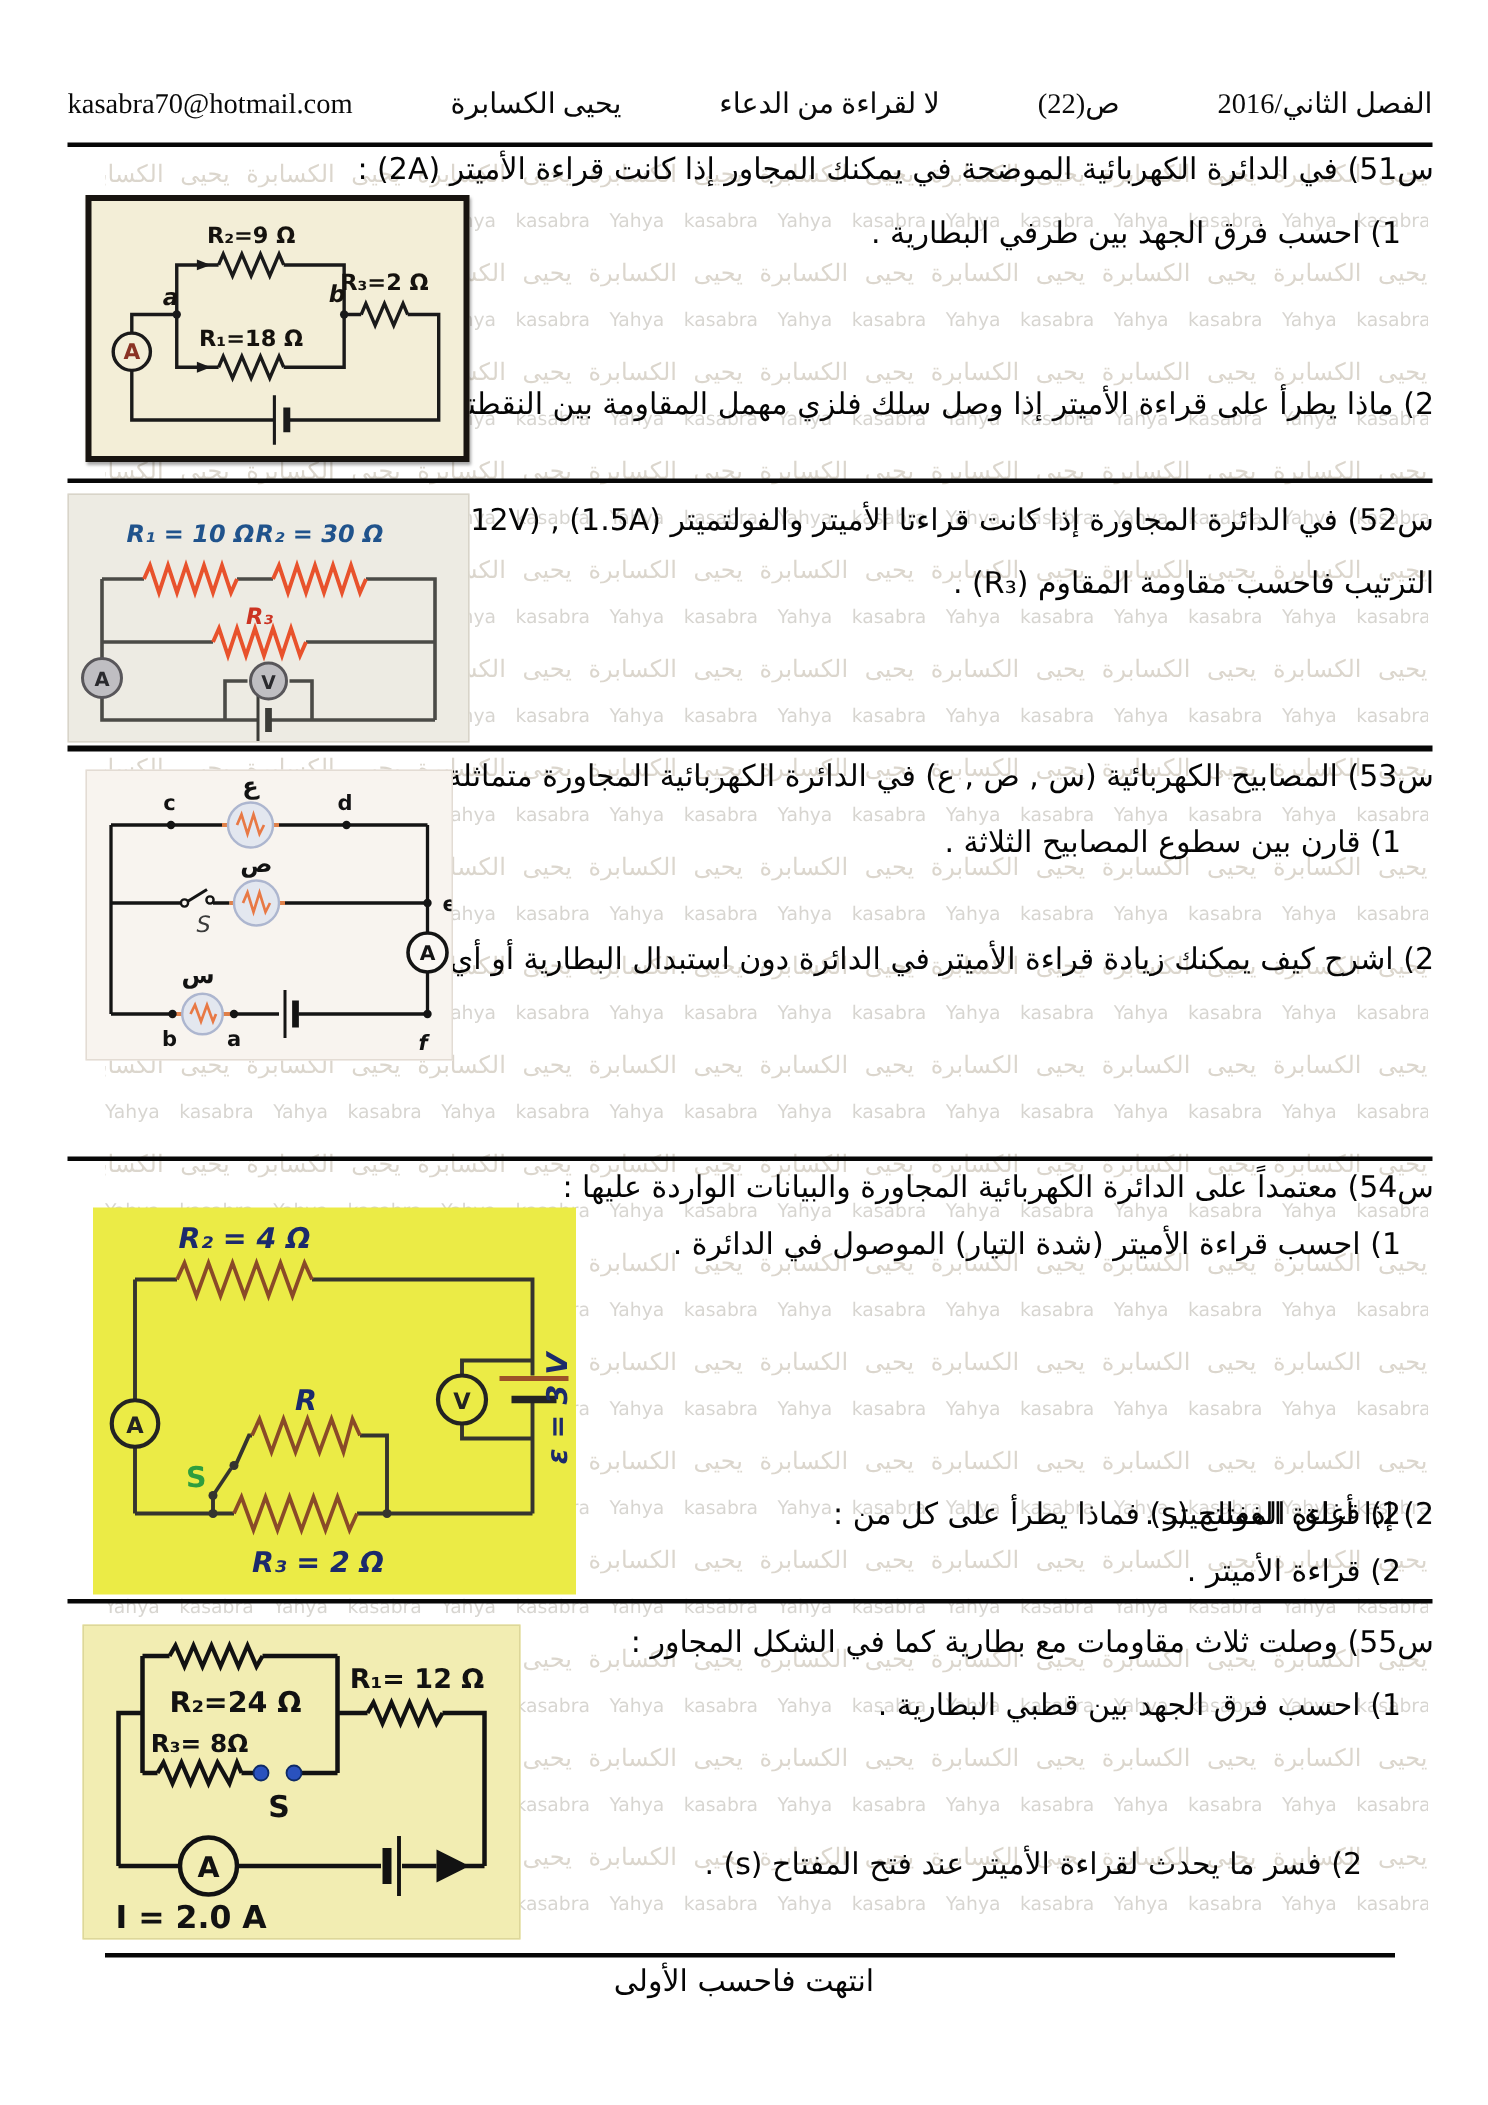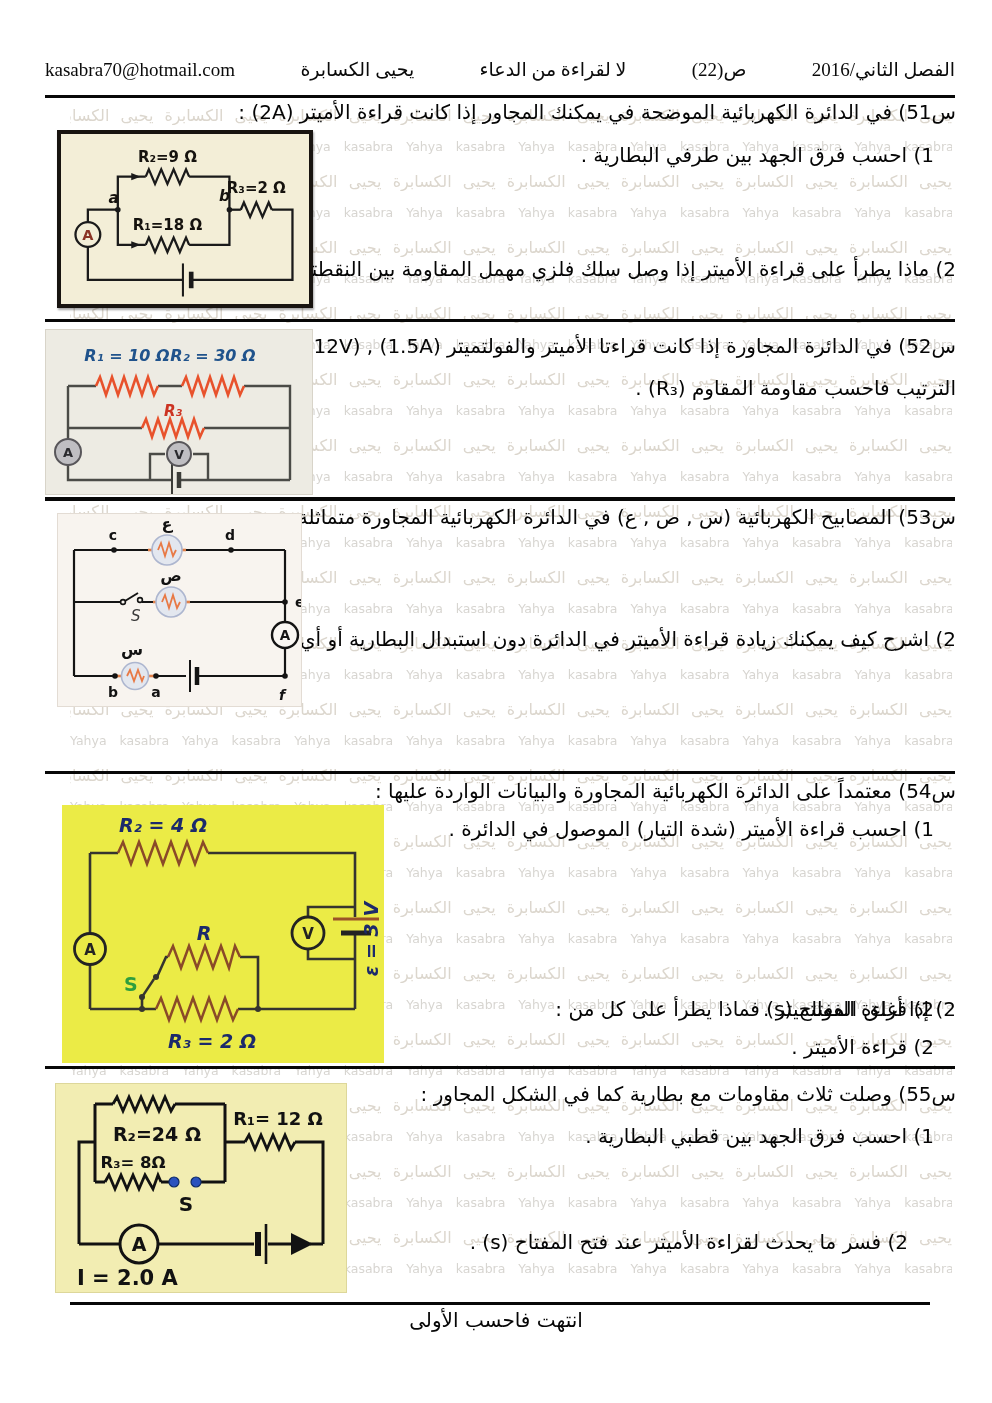--- a/index.html
+++ b/index.html
@@ -158,20 +158,21 @@
         <text x="81" y="31" text-anchor="middle" font-size="16" fill="#20538c">R₁ = 10 Ω</text>
         <text x="167" y="31" text-anchor="middle" font-size="16" fill="#20538c">R₂ = 30 Ω</text>
         <text x="127" y="86" text-anchor="middle" font-size="15" fill="#cc3322">R₃</text>
       </g>
     </svg>
   </div>
 
   <div class="rule" style="top:497px;height:4px;"></div>
 
   <div class="qtext" style="top:505px;right:36px;">س53) المصابيح الكهربائية (س , ص , ع) في الدائرة الكهربائية المجاورة متماثلة :</div>
+  <div class="qtext" style="top:549px;right:58px;">1) قارن بين سطوع المصابيح الثلاثة .</div>
   <div class="qtext" style="top:627px;right:36px;">2) اشرح كيف يمكنك زيادة قراءة الأميتر في الدائرة دون استبدال البطارية أو أي من</div>
 
   <div class="circuit-box cb3">
     <svg viewBox="0 0 243 192">
       <g stroke="#141414" stroke-width="2.2" fill="none">
         <path d="M16,36 V162"></path>
         <path d="M16,36 H90 M128,36 H227"></path>
         <path d="M227,36 V162"></path>
         <path d="M16,88 H62 M84,88 H95 M131,88 H227"></path>
         <path d="M16,162 H57 M98,162 H128 M141,162 H227"></path>

